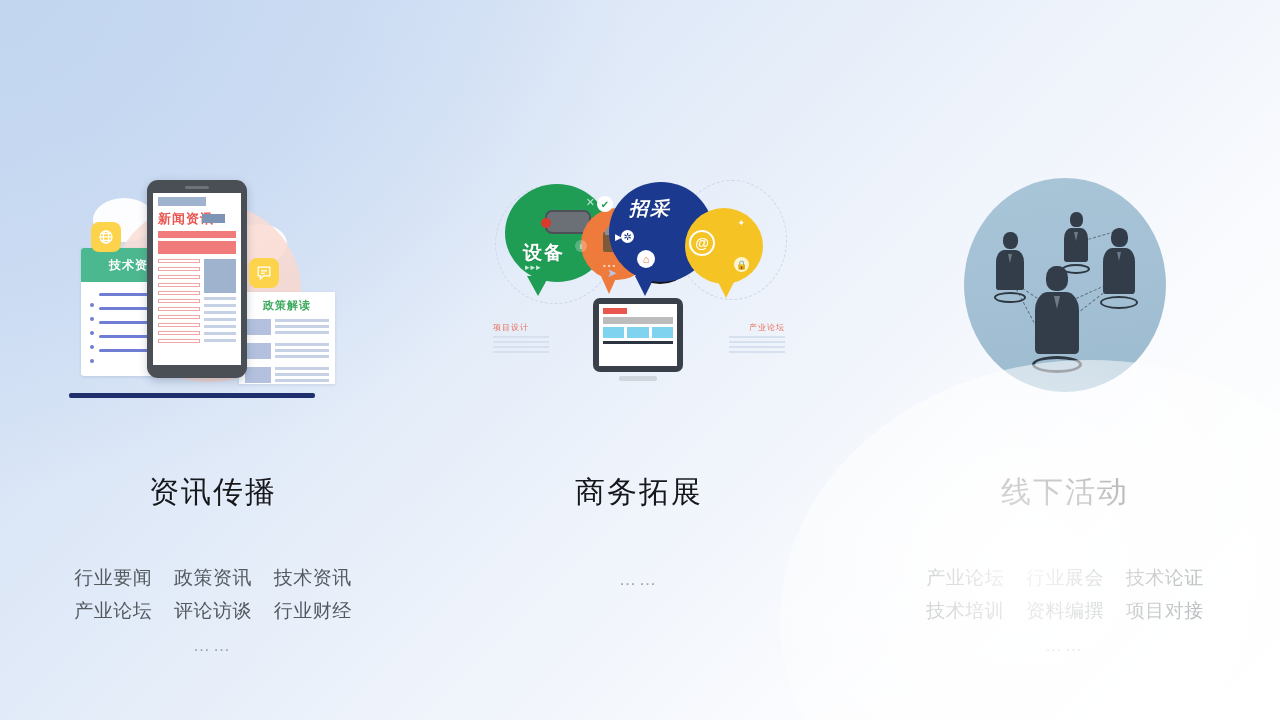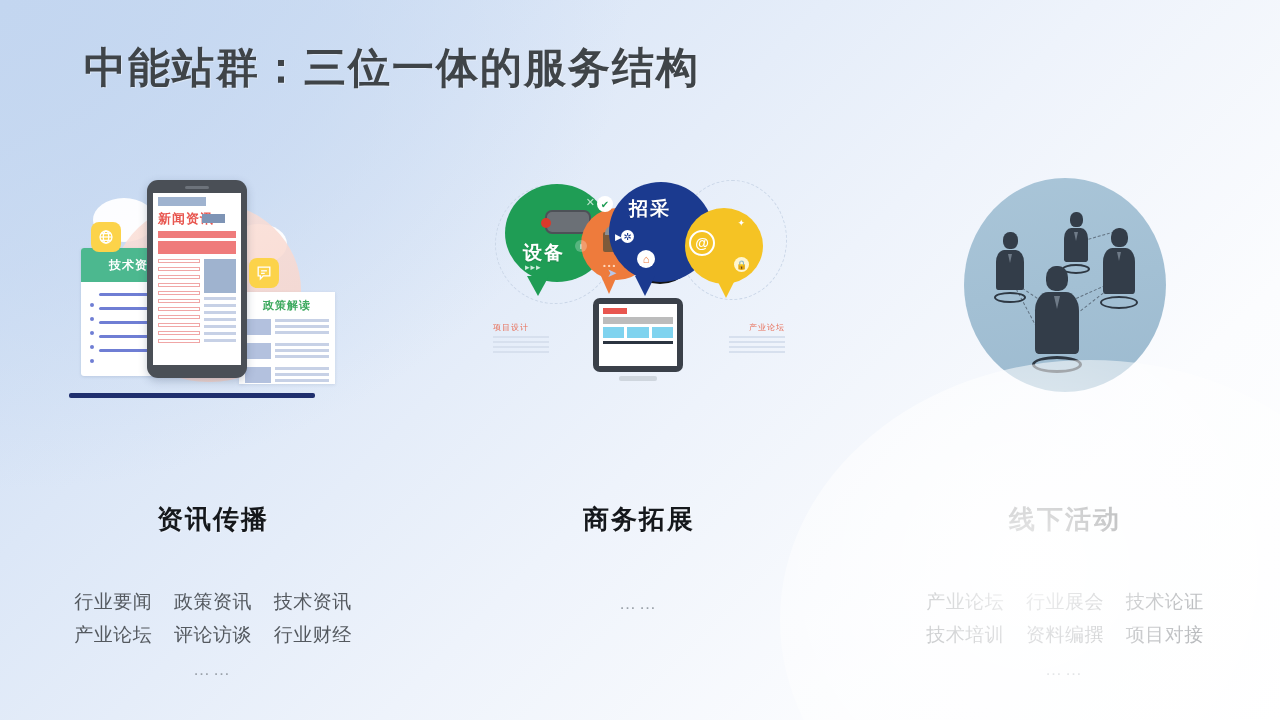--- a/index.html
+++ b/index.html
@@ -32,22 +32,22 @@
     text-shadow:1px 1px 0 rgba(255,255,255,0.35);
   }
 
   
   .columns { position:absolute; left:0; top:160px; width:1280px; display:flex; }
   .col { width:426px; display:flex; flex-direction:column; align-items:center; }
 
   .art { height:250px; width:100%; position:relative; display:flex; align-items:center; justify-content:center; }
 
   .col-head {
-    margin-top:92px;
-    font-size:26px; font-weight:bold; letter-spacing:2px; color:#15181c;
+    margin-top:62px;
+    font-size:30px; font-weight:normal; letter-spacing:2px; color:#15181c;
     text-shadow:1px 1px 0 rgba(255,255,255,0.4);
   }
   .col-body { margin-top:48px; text-align:center; color:#54595f; font-size:19px; line-height:33px; letter-spacing:0.5px; }
   .col-body .row { white-space:nowrap; }
   .col-body .row span { display:inline-block; padding:0 8px; }
   .col-body .dots { color:#9aa1a9; letter-spacing:3px; font-size:17px; margin-top:2px; }
 
   
   .art1 { width:300px; height:230px; position:relative; }
   .a1-cloud { position:absolute; background:#fff; border-radius:50%; opacity:.95; }
@@ -131,21 +131,20 @@
                   width:0; height:0; border-left:2px solid transparent; border-right:2px solid transparent;
                   border-top:9px solid #6f7b88; }
   .person .ring { margin:2px auto 0; border:2px solid #2e3843; border-radius:50%; }
   .link { position:absolute; border-top:1px dashed #4a5664; transform-origin:0 0; opacity:.75; }
 </style>
 </head>
 <body>
 
 <div class="slide">
 
-  <div class="title">中能站群：三位一体的服务结构</div>
 
   <div class="columns">
 
     <div class="col">
       <div class="art">
         <div class="art1">
           <div class="a1-cloud" style="left:30px;top:28px;width:62px;height:44px;"></div>
           <div class="a1-cloud" style="left:168px;top:54px;width:56px;height:40px;"></div>
           <div class="a1-blob"></div>
 
@@ -292,21 +291,21 @@
 
           <div class="bub b-black">
             <svg style="position:absolute;left:24px;top:14px;" width="22" height="26" viewBox="0 0 24 28" fill="none" stroke="#fff" stroke-width="1.8">
               <path d="M12 2l9 4v8c0 7-5 11-9 12-4-1-9-5-9-12V6z"></path>
             </svg>
             <div style="position:absolute;left:30px;bottom:12px;color:#fff;font-size:13px;">⚡</div>
           </div>
 
           <div class="bub b-navy">
             <div class="tail tail-n"></div>
-            <div class="b-txt" style="left:20px;top:14px;">招采</div>
+            <div class="b-txt" style="left:20px;top:14px;font-style:italic;">招采</div>
             <div class="ico" style="left:12px;top:48px;width:13px;height:13px;background:#fff;color:#1b3a8f;">✲</div>
             <div class="ico" style="left:28px;bottom:14px;width:18px;height:18px;background:#fff;color:#ee7b3c;font-size:11px;">⌂</div>
           </div>
 
           <div class="bub b-yellow">
             <div class="tail tail-y"></div>
             <div style="position:absolute;left:4px;top:22px;width:26px;height:26px;border:2px solid #fff;border-radius:50%;color:#fff;font-size:14px;display:flex;align-items:center;justify-content:center;">@</div>
             <div class="ico" style="right:14px;bottom:12px;width:15px;height:15px;background:#fff6cf;color:#e0a800;font-size:9px;">🔒</div>
             <div style="position:absolute;right:18px;top:10px;color:#fff;font-size:9px;">✦</div>
           </div>

